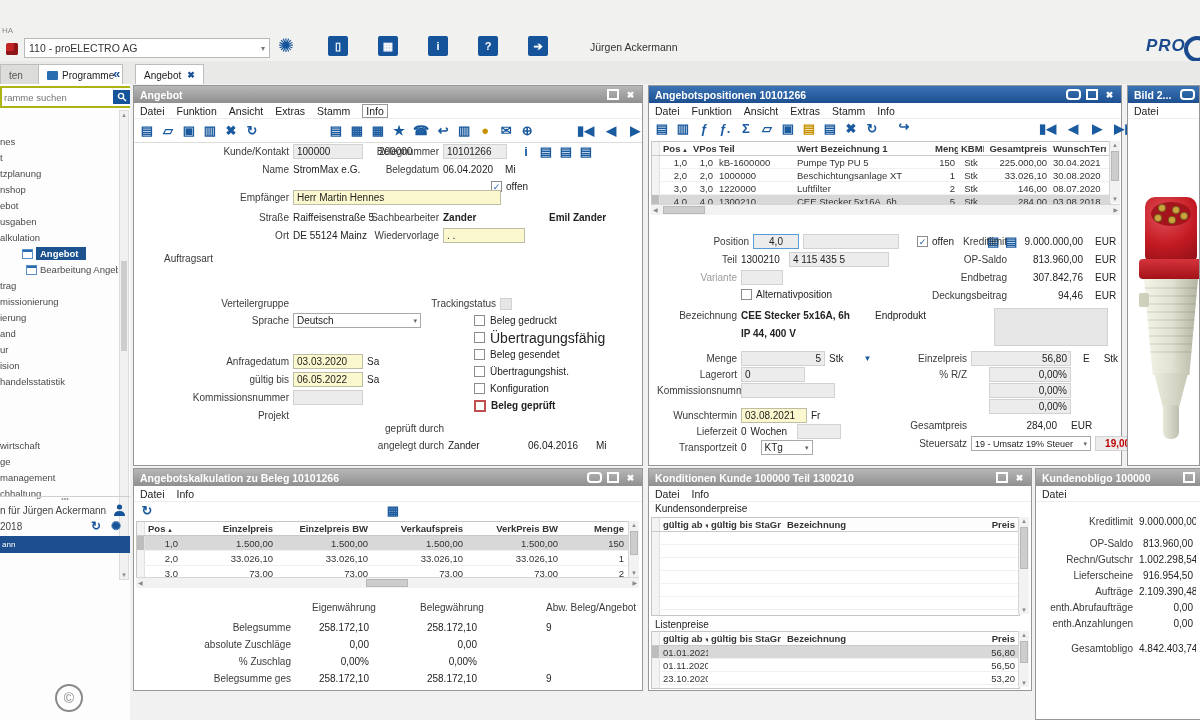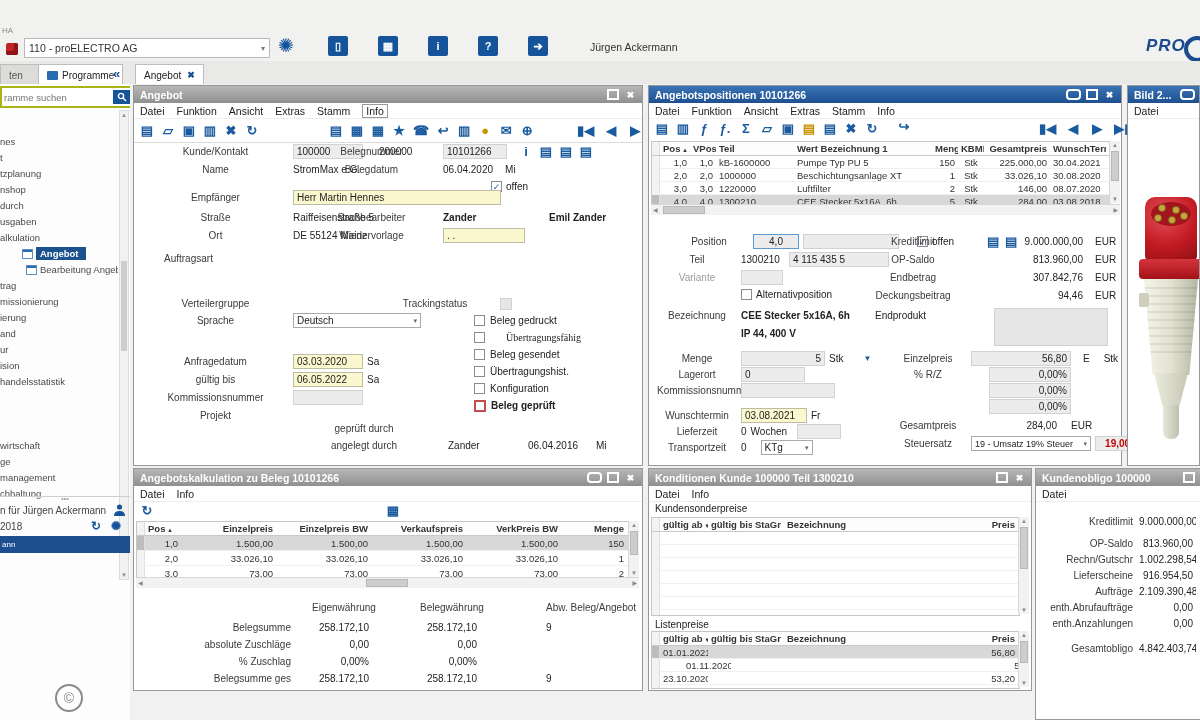--- a/index.html
+++ b/index.html
@@ -66,21 +66,21 @@
   .maxi{width:8px;height:7px;border:2px solid #fff;}
   .xbtn::before{content:"✖";font-size:9px;color:#fff;}
   .menubar{height:15px;display:flex;align-items:center;padding-left:6px;border-bottom:1px solid #eee;}
   .mi{margin-right:12px;font-size:10.5px;color:#222;}
   .mi.box{border:1px solid #9a9a9a;padding:0 3px;}
   .tbr{position:absolute;display:flex;align-items:center;gap:7px;color:#1a5a9e;}
   .tico{min-width:14px;text-align:center;font-size:13px;font-weight:bold;line-height:18px;}
   .tsep{position:absolute;left:0;right:0;border-top:1px solid #dcdcdc;}
   
   .frow{position:absolute;display:flex;align-items:center;gap:4px;font-size:10px;height:15px;}
-  .lb{color:#3a3a3a;text-align:center;flex-shrink:0;}
+  .lb{color:#3a3a3a;text-align:right;flex-shrink:0;}
   .lb.dis{color:#9c9c9c;}
   .vt{color:#222;}
   .fld{background:#ececec;border:1px solid #d2d2d2;height:13px;display:flex;align-items:center;padding:0 3px;box-sizing:content-box;
        font-size:10px;color:#222;flex-shrink:0;}
   .fld.y{background:#fbf8cf;border-color:#bdbda4;}
   .fld.w{background:#fff;border-color:#a9a9a9;}
   .fld.hl{border:1px solid #5b9bd5;justify-content:center;}
   .fld.ar{justify-content:flex-end;}
   .fld .dd{margin-left:auto;color:#666;font-size:7px;}
   .cb{width:9px;height:9px;border:1px solid #8c8c8c;background:#fff;display:inline-flex;align-items:center;
@@ -186,21 +186,21 @@
             <circle cx="4" cy="4" r="2.6" fill="none" stroke="#fff" stroke-width="1.4"></circle>
             <line x1="6" y1="6" x2="9" y2="9" stroke="#fff" stroke-width="1.4"></line>
           </svg>
       </span>
     </div>
     <div class="tree">
         <div class="snode">nes</div>
         <div class="snode">t</div>
         <div class="snode">tzplanung</div>
         <div class="snode">nshop</div>
-        <div class="snode">durch</div>
+        <div class="snode">ebot</div>
         <div class="snode">usgaben</div>
         <div class="snode">alkulation</div>
         <div class="snode" style="padding-left: 22px;"><span class="micon"></span><span class="chip">Angebot</span></div>
         <div class="snode" style="padding-left: 26px;"><span class="micon"></span>Bearbeitung Angebote</div>
         <div class="snode">trag</div>
         <div class="snode">missionierung</div>
         <div class="snode">ierung</div>
         <div class="snode">and</div>
         <div class="snode">ur</div>
         <div class="snode">ision</div>
@@ -372,21 +372,21 @@
       </div>
       <div class="frow" style="left:240px;top:210px;">
         <span class="lb" style="width:122px;">Trackingstatus</span>
         <span class="graybox" style="width:10px;height:10px;"></span>
       </div>
       <div id="checklist" style="position:absolute;left:340px;top:226px;">
           <div style="display: flex; align-items: center; gap: 5px; height: 17px; font-size: 10px;">
             <span class="cb"></span>
             <span>Beleg gedruckt</span>
           </div>
-          <div style="display: flex; align-items: center; gap: 21px; height: 17px; font-size: 10px; font-family: Liberation Serif, serif;">
+          <div style="display: flex; align-items: center; gap: 5px; height: 17px; font-size: 14px;">
             <span class="cb"></span>
             <span>Übertragungsfähig</span>
           </div>
           <div style="display: flex; align-items: center; gap: 5px; height: 17px; font-size: 10px;">
             <span class="cb"></span>
             <span>Beleg gesendet</span>
           </div>
           <div style="display: flex; align-items: center; gap: 5px; height: 17px; font-size: 10px;">
             <span class="cb"></span>
             <span>Übertragungshist.</span>
@@ -906,21 +906,21 @@
               <div class="selcell"></div>
               <div class="td" style="width: 48px;">01.01.2021</div>
               <div class="td" style="width: 44px;"></div>
               <div class="td" style="width: 32px;"></div>
               <div class="td" style="width: 118px;"></div>
               <div class="td" style="width: 62px;"></div>
               <div class="td ar" style="width: 54px;">56,80</div>
             </div>
             <div class="tr">
               <div class="selcell"></div>
-              <div class="td" style="width: 48px; margin-left: 23px;">01.11.2020</div>
+              <div class="td" style="width: 48px;">01.11.2020</div>
               <div class="td" style="width: 44px;"></div>
               <div class="td" style="width: 32px;"></div>
               <div class="td" style="width: 118px;"></div>
               <div class="td" style="width: 62px;"></div>
               <div class="td ar" style="width: 54px;">56,50</div>
             </div>
             <div class="tr">
               <div class="selcell"></div>
               <div class="td" style="width: 48px;">23.10.2020</div>
               <div class="td" style="width: 44px;"></div>

